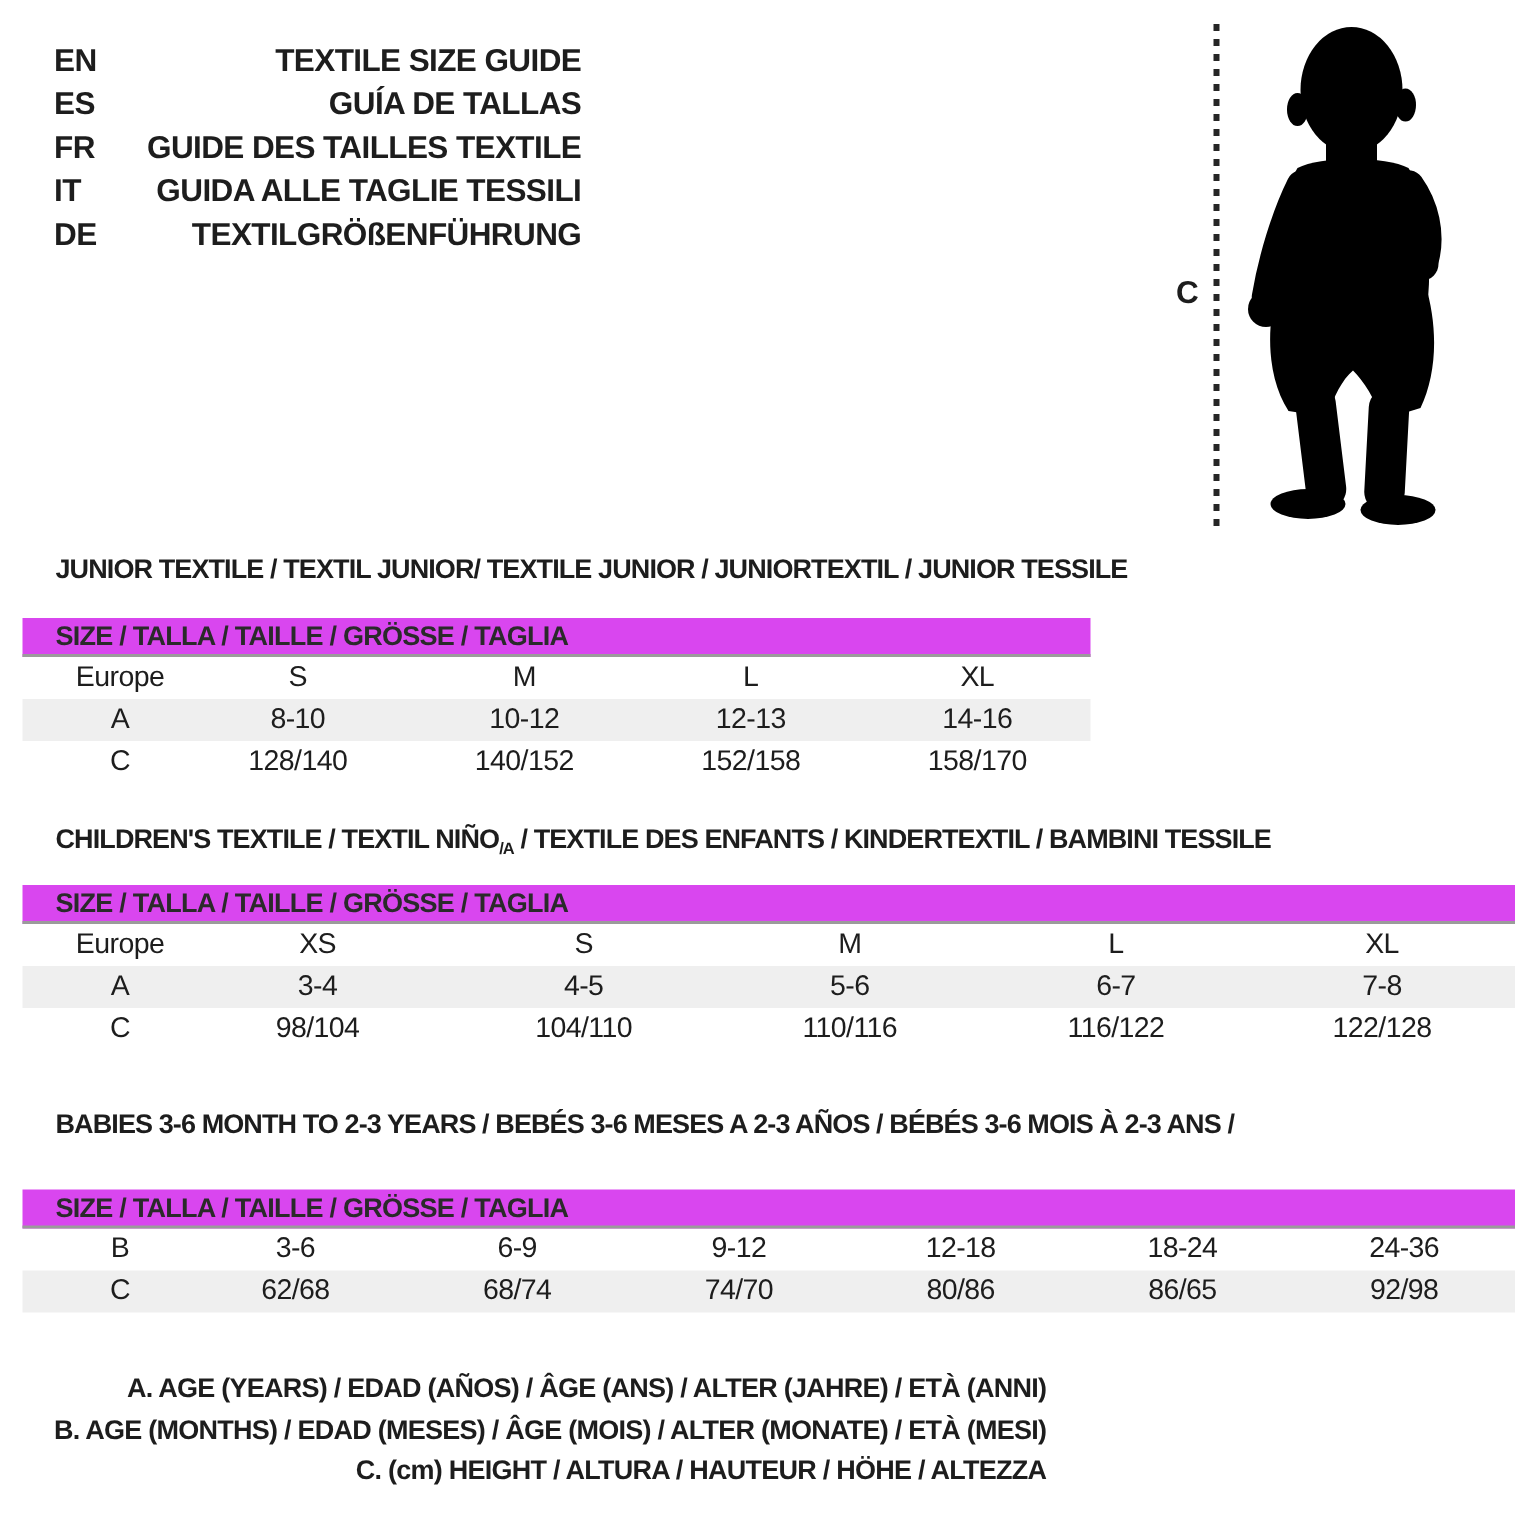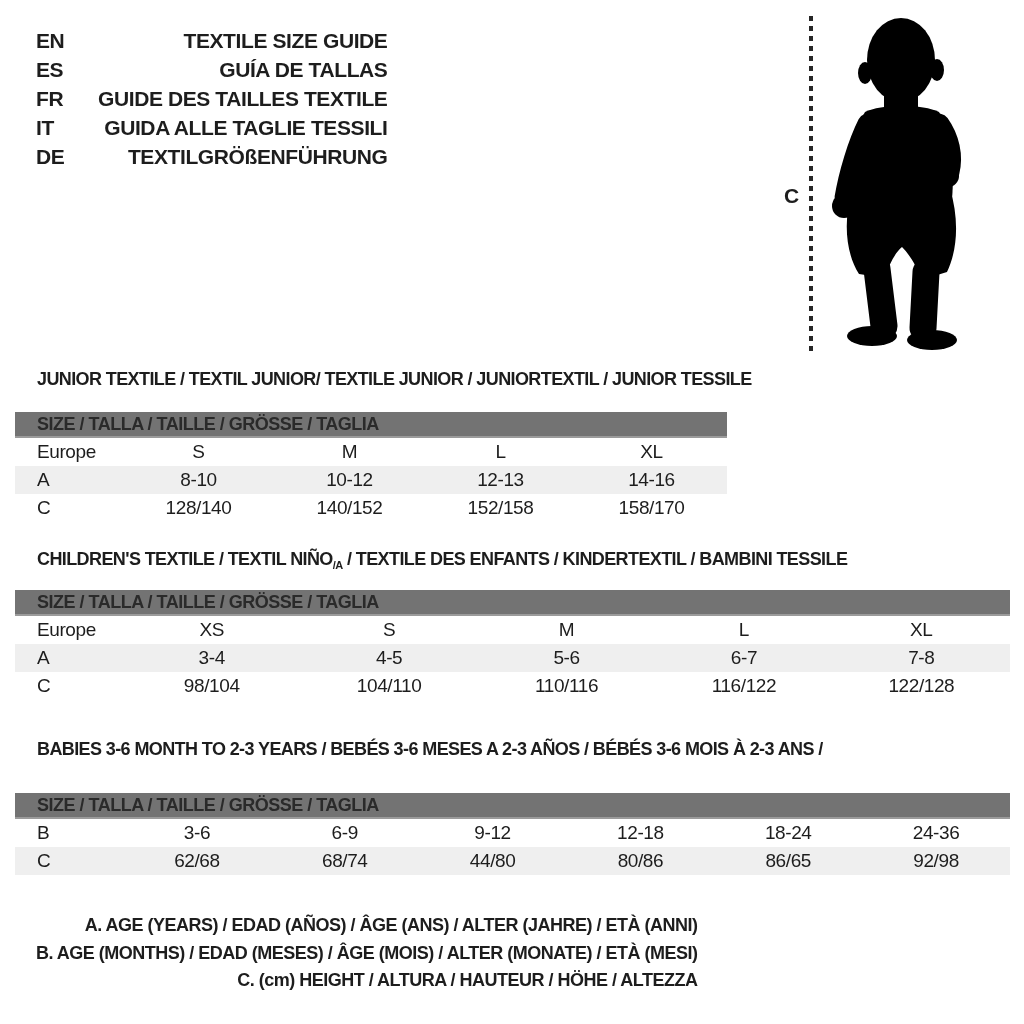--- a/index.html
+++ b/index.html
@@ -23,28 +23,28 @@
     background:repeating-linear-gradient(to bottom,#262626 0px,#262626 5px,transparent 5px,transparent 10px);}
   .height-label{position:absolute;left:784px;top:184px;
     font-weight:700;font-size:21px;}
   
   .sec-title{position:absolute;left:37px;
     font-weight:700;font-size:18px;letter-spacing:-0.6px;white-space:nowrap;}
   .sec-title .sub{font-size:11px;position:relative;top:4px;}
   .two-line{line-height:27px;}
   
   .size-table{position:absolute;}
-  .size-band{height:26px;background:#737373;border-bottom:2px solid #9b9b9b;
+  .size-band{height:26px;background:#d946ef;border-bottom:2px solid #9b9b9b;
     box-sizing:border-box;display:flex;align-items:center;padding-left:22px;
     font-weight:700;font-size:18px;letter-spacing:-0.5px;color:#2a2a2a;}
   .t-row{display:flex;height:28px;align-items:center;font-size:19px;letter-spacing:-0.4px;}
   .t-row.shaded{background:#efefef;}
   .t-row.t-head{font-weight:400;}
   .t-cell{flex:1;text-align:center;}
-  .t-cell.label{flex:0 0 108px;text-align:left;padding-left:22px;box-sizing:border-box;}
+  .t-cell.label{flex:0 0 108px;text-align:center;padding-left:22px;box-sizing:border-box;}
   
   .legend{position:absolute;left:36px;top:912px;
     font-weight:700;font-size:18px;letter-spacing:-0.5px;line-height:27.5px;white-space:nowrap;text-align:right;}
 </style>
 </head>
 <body>
 
 <div class="page">
 
   <div class="lang-list">
@@ -173,21 +173,21 @@
           <div class="t-cell">6-9</div>
           <div class="t-cell">9-12</div>
           <div class="t-cell">12-18</div>
           <div class="t-cell">18-24</div>
           <div class="t-cell">24-36</div>
         </div>
         <div class="t-row shaded">
           <div class="t-cell label">C</div>
           <div class="t-cell">62/68</div>
           <div class="t-cell">68/74</div>
-          <div class="t-cell">44/80</div>
+          <div class="t-cell">74/70</div>
           <div class="t-cell">80/86</div>
           <div class="t-cell">86/65</div>
           <div class="t-cell">92/98</div>
         </div>
       </div>
   </div>
 
   <div class="legend">
     <div>A. AGE (YEARS) / EDAD (AÑOS) / ÂGE (ANS) / ALTER (JAHRE) / ETÀ (ANNI)</div>
     <div>B. AGE (MONTHS) / EDAD (MESES) / ÂGE (MOIS) / ALTER (MONATE) / ETÀ (MESI)</div>

